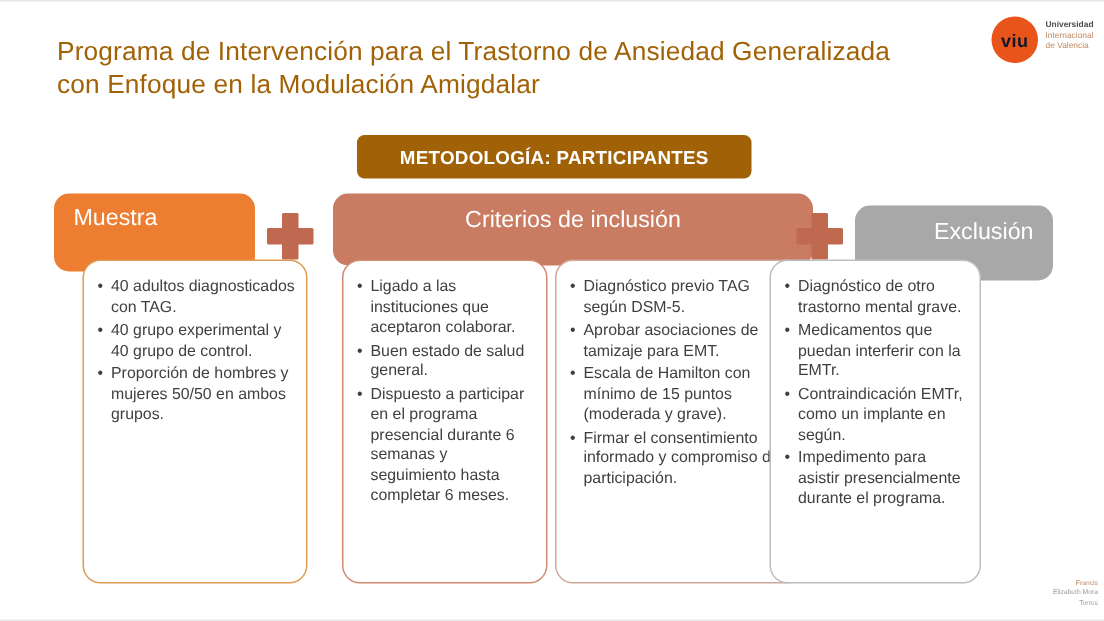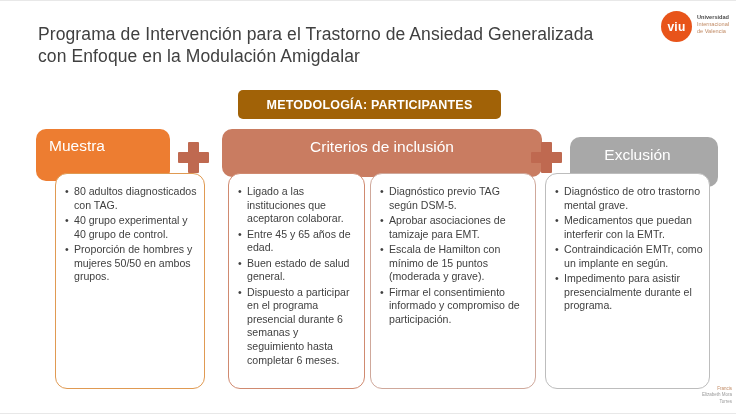--- a/index.html
+++ b/index.html
@@ -3,59 +3,59 @@
 <meta charset="utf-8">
 <style>
   html,body{margin:0;padding:0;background:#fff;}
   .slide{
     position:relative;width:736px;height:414px;overflow:hidden;
     background:#ffffff;font-family:"Liberation Sans",sans-serif;
     border-top:1px solid #e8e8e8;border-bottom:1px solid #e8e8e8;box-sizing:border-box;
   }
   .title{
     position:absolute;left:38px;top:22px;width:585px;
-    font-size:17.5px;line-height:1.28;color:#404040;letter-spacing:.1px;
+    font-size:17.5px;line-height:1.28;color:#a16207;letter-spacing:.1px;
   }
   
   .logo{position:absolute;left:661px;top:10px;display:flex;align-items:flex-start;}
   .logo-circle{
     width:31px;height:31px;border-radius:50%;background:#e8541a;
-    color:#ffffff;font-size:12px;display:flex;align-items:center;justify-content:center;
+    color:#0f172a;font-size:12px;display:flex;align-items:center;justify-content:center;
     font-weight:bold;letter-spacing:.3px;
   }
   .logo-text{margin-left:5px;margin-top:3px;line-height:1.25;}
   .logo-text .l1{font-size:5.6px;font-weight:bold;color:#4d4d4d;}
   .logo-text .l2,.logo-text .l3{font-size:5.6px;color:#c08a64;}
   
   .badge{
     position:absolute;left:238px;top:89px;width:263px;height:29px;
     background:#a16207;border-radius:5px;color:#fff;font-weight:bold;
     font-size:12.5px;display:flex;align-items:center;justify-content:center;
     letter-spacing:.2px;
   }
   
   .hdr{position:absolute;top:128px;border-radius:10px;color:#fff;font-size:15.5px;z-index:1;box-sizing:border-box;}
   .hdr-muestra{left:36px;width:134px;height:52px;background:#ed7d31;padding:8px 0 0 13px;}
   .hdr-inclusion{left:222px;width:320px;height:48px;background:#c97c61;text-align:center;padding-top:9px;}
-  .hdr-exclusion{left:570px;top:136px;width:148px;height:50px;background:#a8a8a8;text-align:center;padding:9px 13px 0 0;}
+  .hdr-exclusion{left:570px;top:136px;width:132px;height:50px;background:#a8a8a8;text-align:right;padding:9px 13px 0 0;}
   
   .plus{position:absolute;width:31px;height:31px;z-index:1;}
   .plus::before{content:"";position:absolute;left:0;top:10px;width:31px;height:11px;background:#bf6950;border-radius:1px;}
   .plus::after{content:"";position:absolute;left:10px;top:0;width:11px;height:31px;background:#bf6950;border-radius:1px;}
   .plus-1{left:178px;top:141px;}
   .plus-2{left:531px;top:141px;}
   
   .box{
     position:absolute;top:172px;height:216px;background:#fff;
     border-radius:12px;z-index:2;box-sizing:border-box;padding:11px 6px 0 9px;
   }
   .box-1{left:55px;width:150px;border:1.4px solid #e09a52;}
   .box-2{left:228px;width:137px;border:1.4px solid #d08a70;}
   .box-3{left:370px;width:166px;border:1.4px solid #cfa89b;}
-  .box-4{left:545px;width:165px;border:1.4px solid #bdbdbd;}
+  .box-4{left:513px;width:141px;border:1.4px solid #bdbdbd;}
   .box ul{margin:0;padding:0;list-style:none;}
   .box li{
     position:relative;padding-left:9px;margin-bottom:2px;
     font-size:10.6px;line-height:1.28;color:#3f3f3f;
   }
   .box li::before{content:"\2022";position:absolute;left:0;top:0;color:#3f3f3f;}
   
   .credit{
     position:absolute;right:4px;bottom:8px;text-align:right;
     font-size:4.5px;line-height:1.4;color:#9a9a9a;
@@ -81,30 +81,29 @@
   <div class="badge">METODOLOGÍA: PARTICIPANTES</div>
 
   <div class="hdr hdr-muestra">Muestra</div>
   <div class="plus plus-1"></div>
   <div class="hdr hdr-inclusion">Criterios de inclusión</div>
   <div class="plus plus-2"></div>
   <div class="hdr hdr-exclusion">Exclusión</div>
 
   <div class="box box-1">
     <ul>
-      <li>80 adultos diagnosticados con TAG.</li>
+      <li>40 adultos diagnosticados con TAG.</li>
       <li>40 grupo experimental y 40 grupo de control.</li>
       <li>Proporción de hombres y mujeres 50/50 en ambos grupos.</li>
     </ul>
   </div>
 
   <div class="box box-2">
     <ul>
       <li>Ligado a las instituciones que aceptaron colaborar.</li>
-      <li>Entre 45 y 65 años de edad.</li>
       <li>Buen estado de salud general.</li>
       <li>Dispuesto a participar en el programa presencial durante 6 semanas y seguimiento hasta completar 6 meses.</li>
     </ul>
   </div>
 
   <div class="box box-3">
     <ul>
       <li>Diagnóstico previo TAG según DSM-5.</li>
       <li>Aprobar asociaciones de tamizaje para EMT.</li>
       <li>Escala de Hamilton con mínimo de 15 puntos (moderada y grave).</li>

